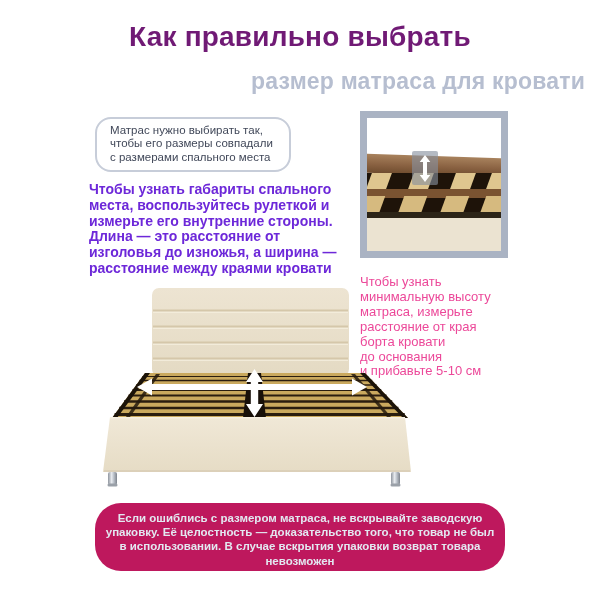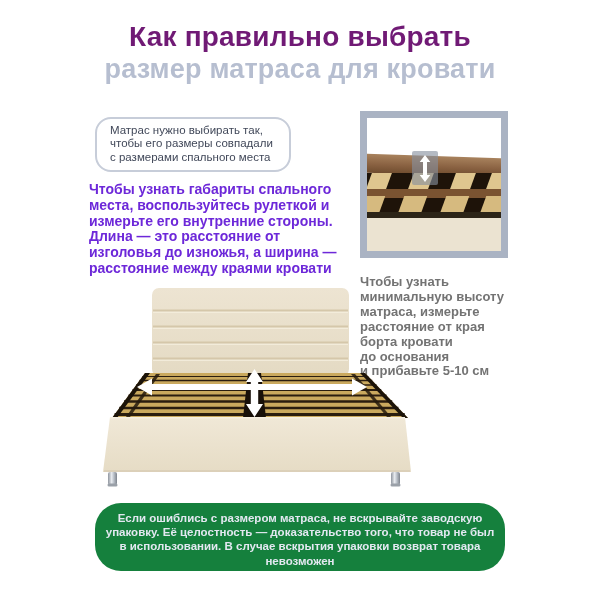--- a/index.html
+++ b/index.html
@@ -7,38 +7,38 @@
     width:600px;height:600px;position:relative;background:#ffffff;
     font-family:"Liberation Sans","DejaVu Sans",sans-serif;
     overflow:hidden;
   }
   .abs{position:absolute;}
   h1.title{
     left:0;right:0;top:21px;margin:0;text-align:center;
     font-size:28px;font-weight:700;color:#701a75;letter-spacing:.2px;
   }
   h2.subtitle{
-    left:0;right:0;top:53px;margin:1px;text-align:center;
-    font-size:27px;font-weight:700;color:#b6bed0;letter-spacing:.2px;
+    left:0;right:0;top:53px;margin:15px;text-align:right;
+    font-size:23px;font-weight:700;color:#b6bed0;letter-spacing:.2px;
   }
   .callout{
     left:95px;top:117px;width:196px;box-sizing:border-box;
     border:2px solid #c7cdd9;border-radius:16px;
     padding:5px 12px 6px 13px;
     font-size:11.5px;line-height:13.4px;color:#414859;
     white-space:pre-line;
   }
   .para-left{
     left:89px;top:182px;width:275px;
     font-size:14px;font-weight:700;line-height:15.8px;color:#6d28d9;
     white-space:pre-line;
   }
   .para-right{
     left:360px;top:275px;width:160px;
-    font-size:13px;font-weight:700;line-height:14.9px;color:#737373;
+    font-size:13px;font-weight:400;line-height:14.9px;color:#ec4899;
     white-space:pre-line;
   }
   
   .photo{
     left:360px;top:111px;width:148px;height:147px;box-sizing:border-box;
     border:7px solid #aab3c3;background:#ffffff;overflow:hidden;
   }
   .photo .ph-rail{position:absolute;left:-4px;top:38px;width:142px;height:19px;
     background:linear-gradient(180deg,#a8825d 0%,#8a6242 55%,#6f4c2e 100%);
     transform:rotate(2deg);}
@@ -50,21 +50,21 @@
   .photo .ph-shadow{position:absolute;left:0;top:94px;width:134px;height:7px;background:#2c2417;}
   .photo .ph-fabric{position:absolute;left:0;top:100px;width:134px;height:33px;background:#ebe3d1;}
   .photo .ph-overlay{position:absolute;left:45px;top:33px;width:26px;height:34px;
     background:rgba(134,143,158,.62);border-radius:2px;
     display:flex;align-items:center;justify-content:center;}
   
   .bed{left:95px;top:283px;}
   
   .banner{
     left:95px;top:503px;width:410px;height:68px;box-sizing:border-box;
-    background:#15803d;border-radius:26px;
+    background:#be185d;border-radius:26px;
     font-size:11.5px;font-weight:700;line-height:14.2px;color:#e3e8f1;
     text-align:center;padding-top:8px;white-space:pre-line;
   }
 </style>
 </head>
 <body>
 
 <h1 class="abs title">Как правильно выбрать</h1>
 <h2 class="abs subtitle">размер матраса для кровати</h2>
 

